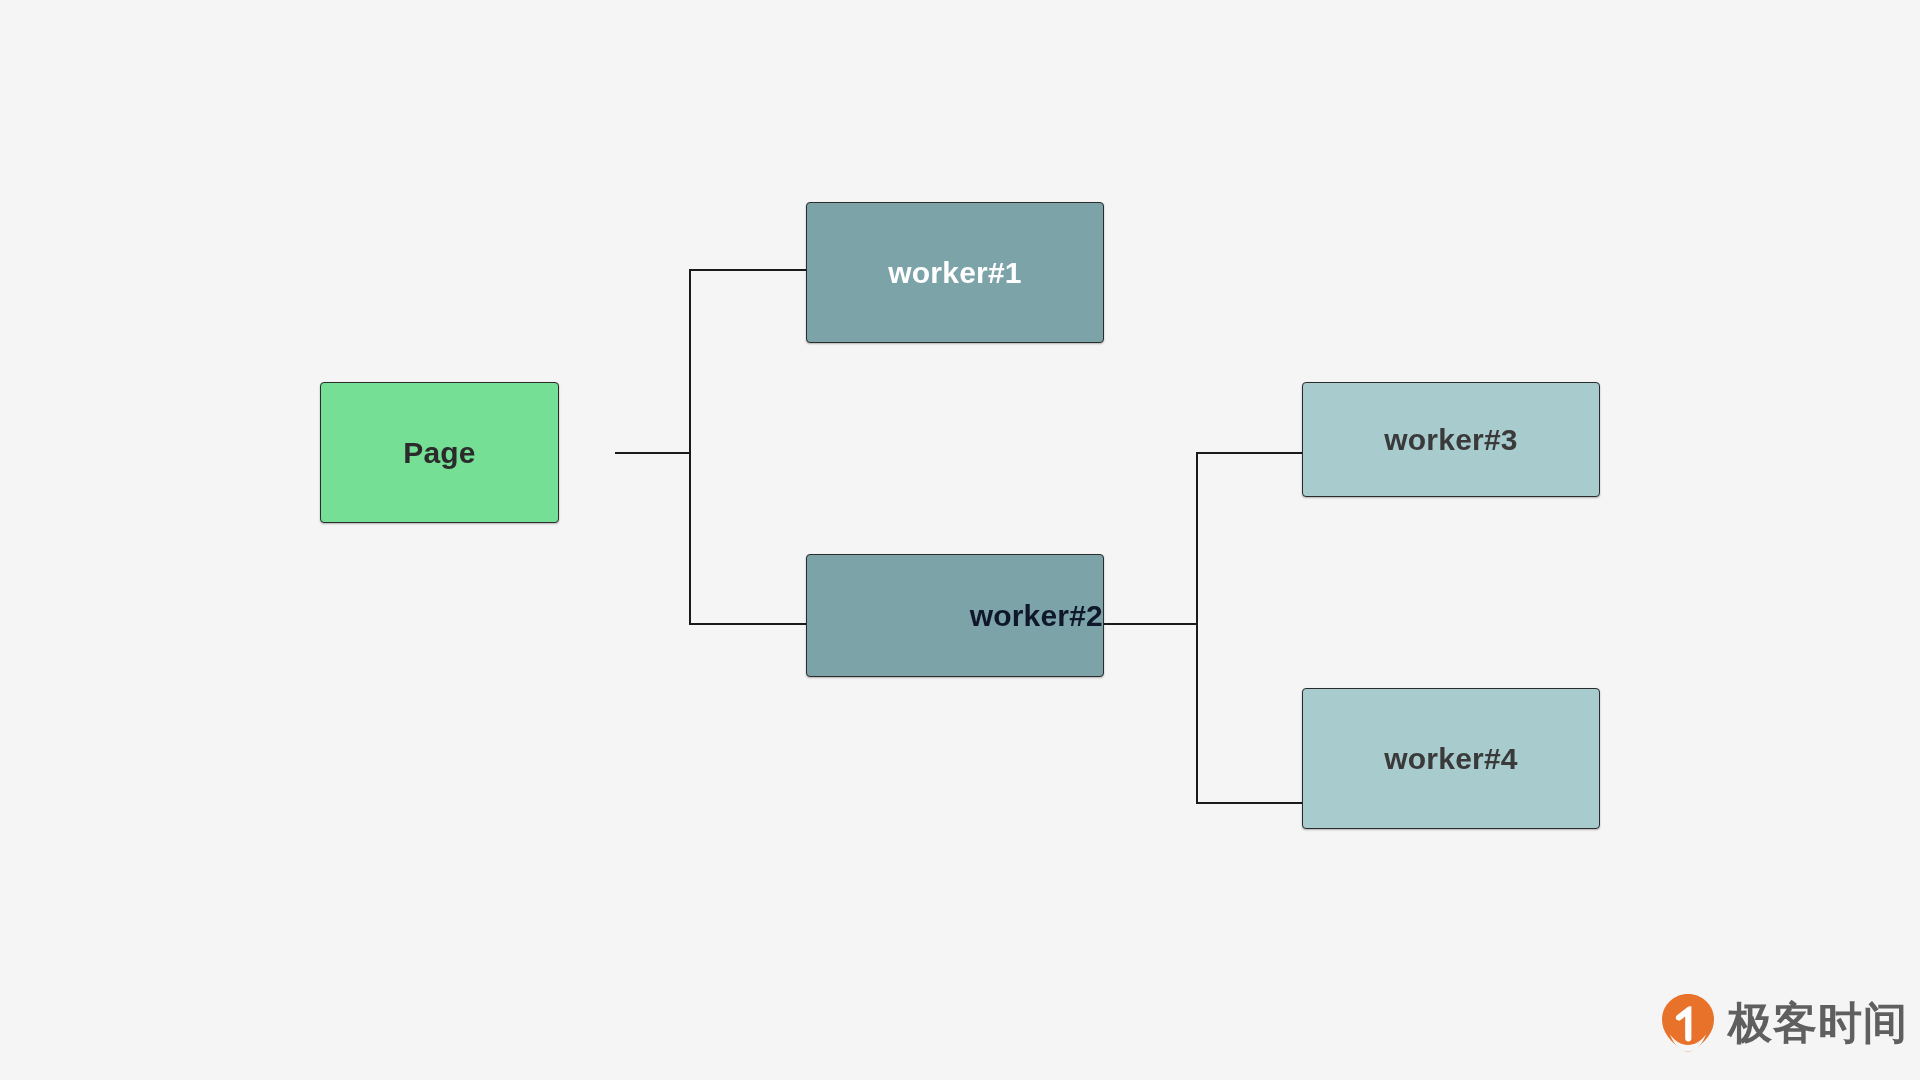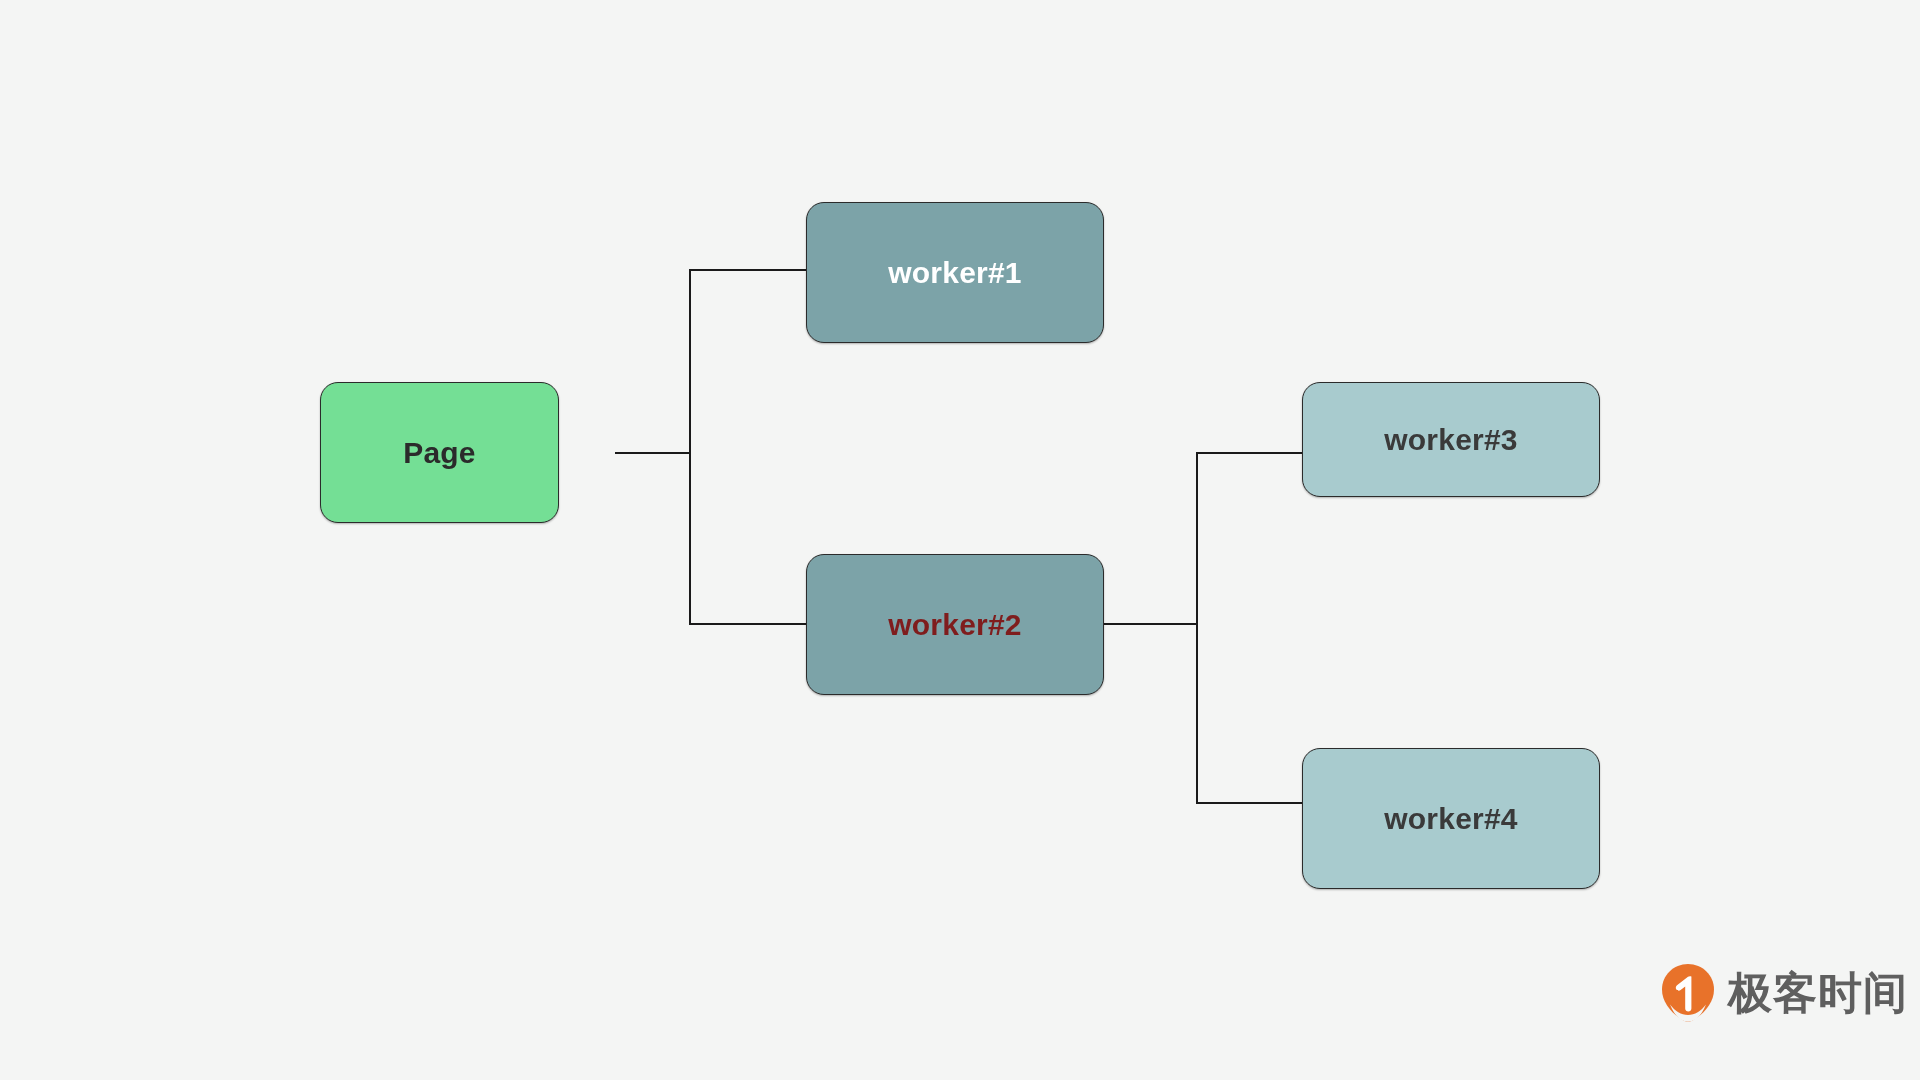--- a/index.html
+++ b/index.html
@@ -26,21 +26,21 @@
     left: 0;
     top: 0;
     width: 1920px;
     height: 1080px;
   }
 
   .node {
     position: absolute;
     box-sizing: border-box;
     border: 1.6px solid #2b2b2b;
-    border-radius: 18px;
+    border-radius: 4px;
     display: flex;
     align-items: center;
     justify-content: center;
     font-size: 30px;
     font-weight: bold;
     letter-spacing: 0.2px;
     box-shadow: 0 1px 2px rgba(0,0,0,0.28);
     z-index: 2;
     user-select: none;
   }
@@ -86,32 +86,32 @@
       </g>
   </svg>
 
   <div id="nodes">
       <div class="node" style="left: 320px; top: 382px; width: 239px; height: 141px; background: rgb(116, 223, 149); border-color: rgb(43, 43, 43); color: rgb(43, 43, 43);">
         <span class="node-label">Page</span>
       </div>
       <div class="node" style="left: 806px; top: 202px; width: 298px; height: 141px; background: rgb(124, 163, 168); border-color: rgb(43, 43, 43); color: rgb(255, 255, 255);">
         <span class="node-label">worker#1</span>
       </div>
-      <div class="node" style="left: 806px; top: 554px; width: 298px; height: 141px; background: rgb(124, 163, 168); border-color: rgb(43, 43, 43); color: #7f1d1d;">
+      <div class="node" style="left: 806px; top: 554px; width: 298px; height: 123px; background: rgb(124, 163, 168); border-color: rgb(43, 43, 43); color: #0f172a; justify-content: flex-end;">
         <span class="node-label">worker#2</span>
       </div>
       <div class="node" style="left: 1302px; top: 382px; width: 298px; height: 115px; background: rgb(168, 203, 206); border-color: rgb(43, 43, 43); color: rgb(58, 58, 58);">
         <span class="node-label">worker#3</span>
       </div>
-      <div class="node" style="left: 1302px; top: 748px; width: 298px; height: 141px; background: rgb(168, 203, 206); border-color: rgb(43, 43, 43); color: rgb(58, 58, 58);">
+      <div class="node" style="left: 1302px; top: 688px; width: 298px; height: 141px; background: rgb(168, 203, 206); border-color: rgb(43, 43, 43); color: rgb(58, 58, 58);">
         <span class="node-label">worker#4</span>
       </div>
     </div>
 
-  <div id="watermark" style="left: 1662px; top: 964px; align-items: center;">
+  <div id="watermark" style="left: 1662px; top: 994px; align-items: center;">
     <div class="wm-mark">
       <svg viewBox="0 0 52 58" width="52" height="58" xmlns="http://www.w3.org/2000/svg">
         <path d="M26 0 C11.6 0 0 11.4 0 25.4 C0 37.6 8.6 48.6 20.6 55.9 C23.9 57.9 28.1 57.9 31.4 55.9 C43.4 48.6 52 37.6 52 25.4 C52 11.4 40.4 0 26 0 Z" fill="#e8722a"></path>
         <path d="M29.4 12.4 L29.4 44.4 C29.4 46.1 28.0 47.5 26.3 47.5 C24.6 47.5 23.2 46.1 23.2 44.4 L23.2 22.6 L18.6 26.1 C17.3 27.1 15.4 26.8 14.4 25.5 C13.4 24.1 13.7 22.2 15.0 21.2 L26.0 12.8 C26.9 12.1 28.2 12.0 29.4 12.4 Z" fill="#ffffff"></path>
         <path d="M8.0 40.5 C13.0 47.0 19.2 51.0 26.0 51.0 C32.8 51.0 39.0 47.0 44.0 40.5 C39.5 52.0 33.2 57.5 26.0 57.5 C18.8 57.5 12.5 52.0 8.0 40.5 Z" fill="#f4f5f4"></path>
       </svg>
     </div>
     <div class="wm-text" style="color: rgb(95, 95, 95);">极客时间</div>
   </div>
 

